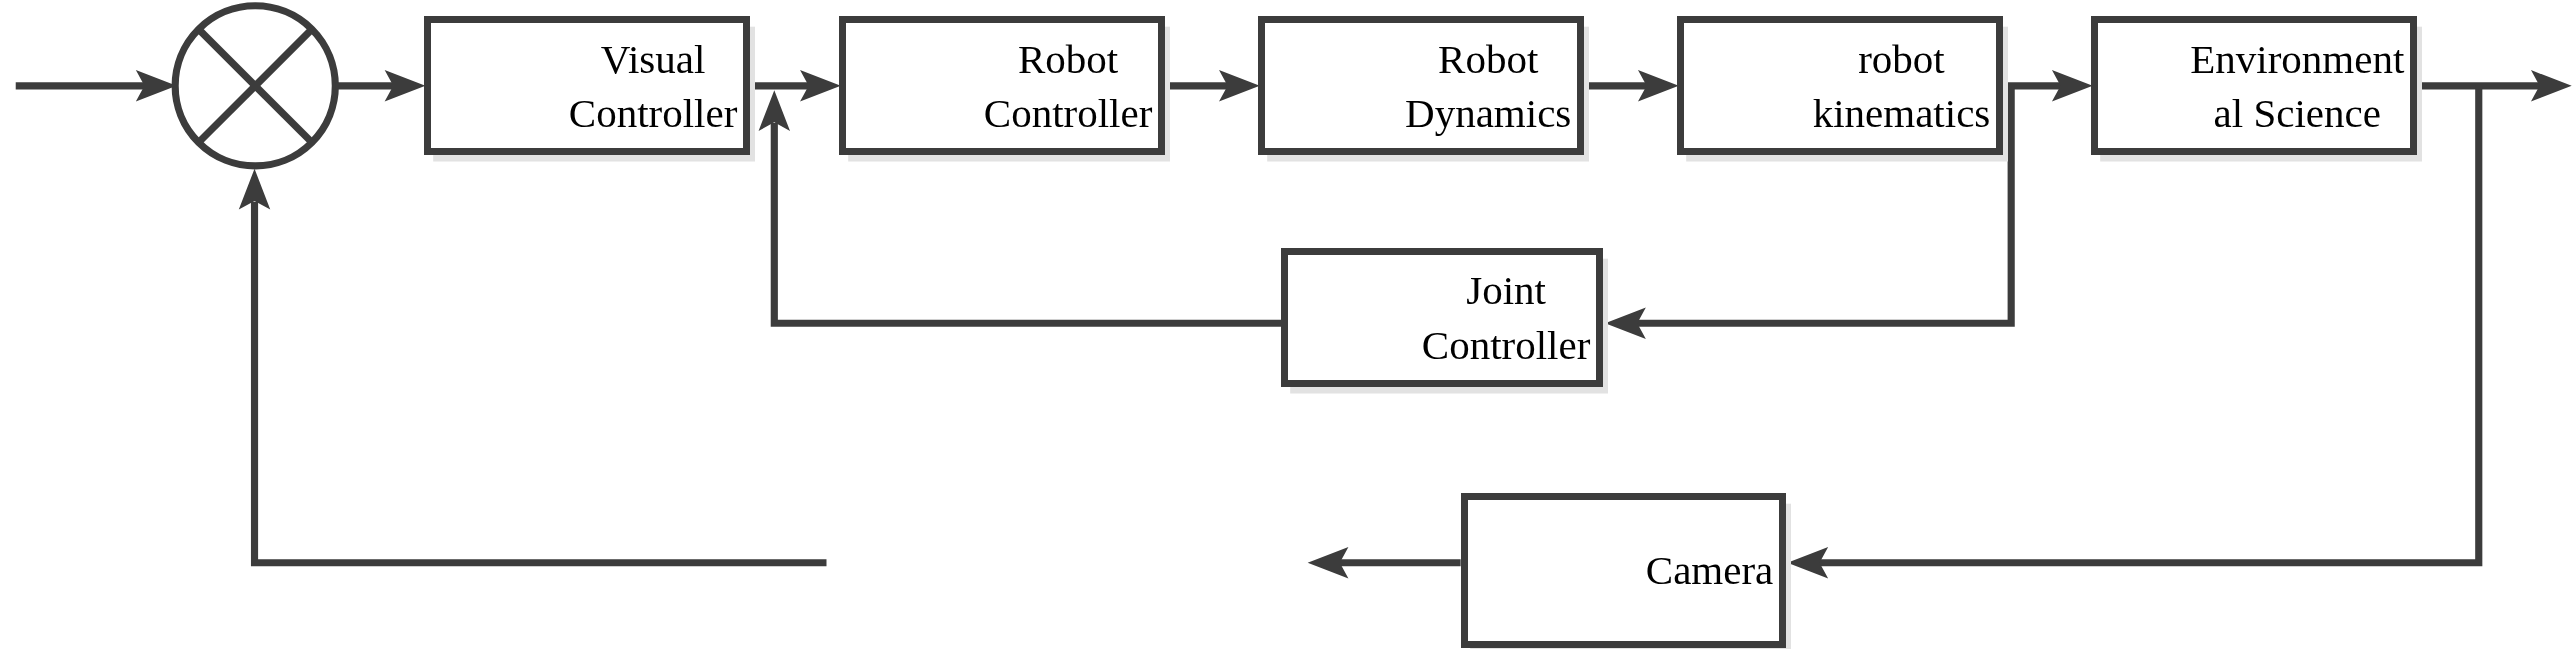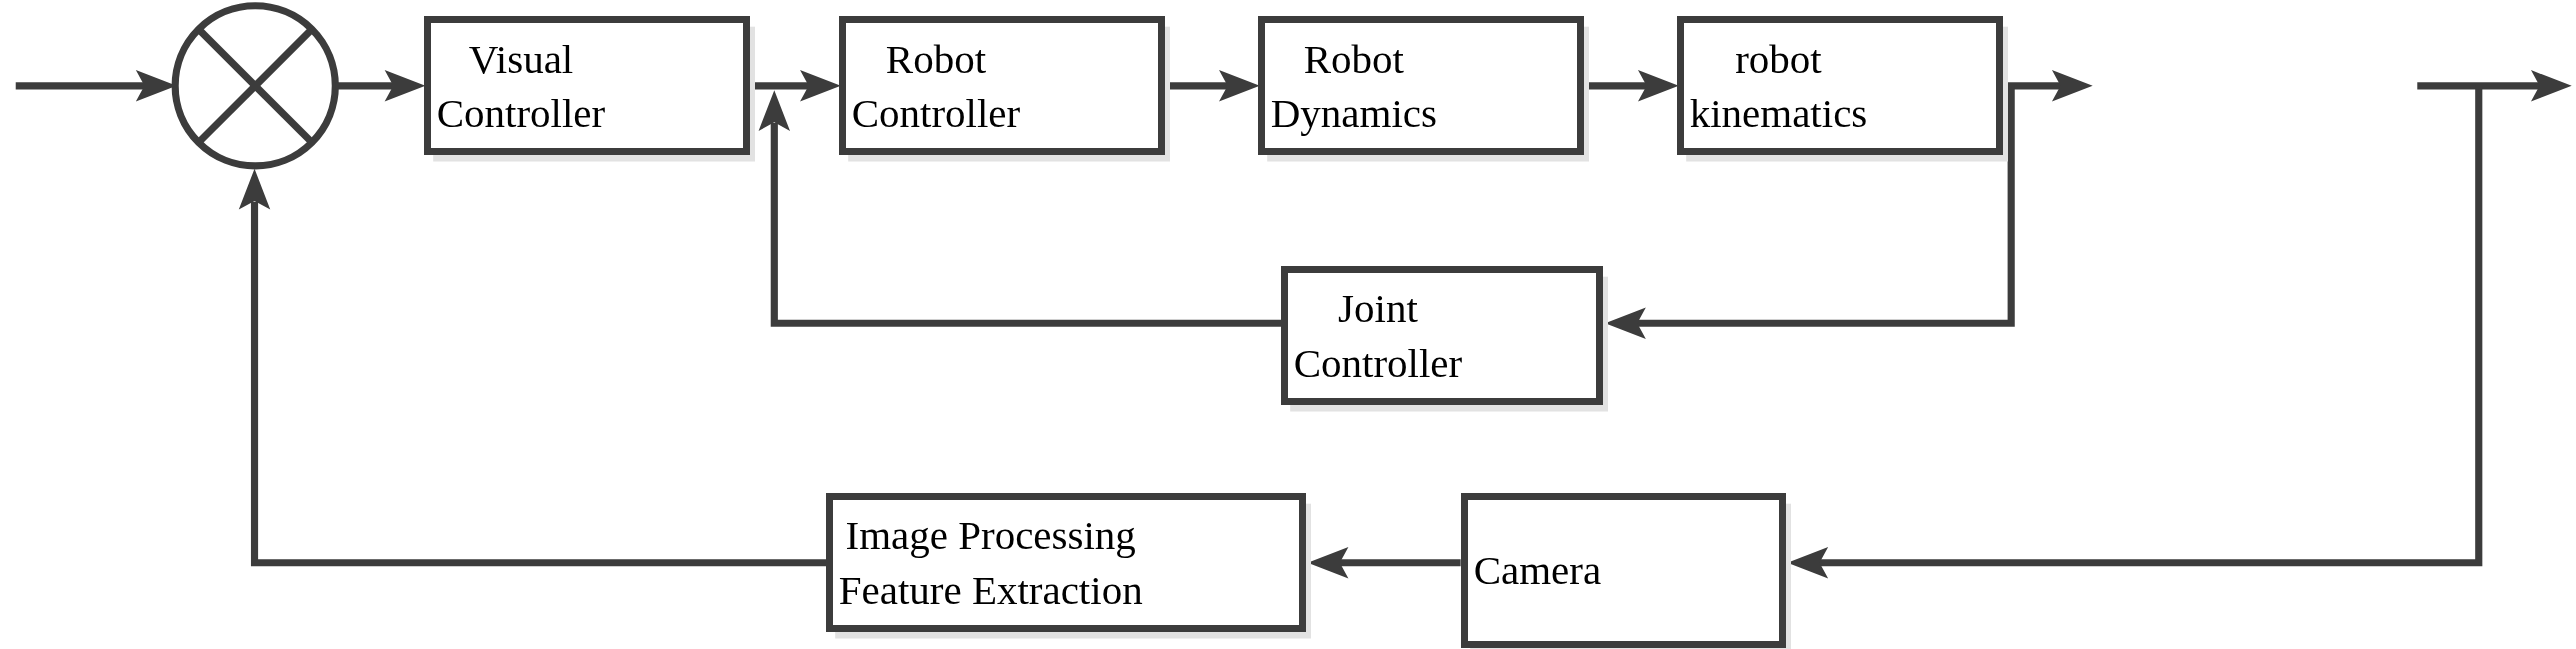--- a/index.html
+++ b/index.html
@@ -23,40 +23,40 @@
     height: 650px;
     display: block;
   }
   .block {
     position: absolute;
     box-sizing: border-box;
     border: 7.1px solid #3c3c3c;
     background: #ffffff;
     display: flex;
     align-items: center;
-    justify-content: flex-start;
+    justify-content: flex-end;
     text-align: center;
     color: #000000;
     font-size: 41px;
     line-height: 1.32;
     white-space: pre-line;
     box-shadow: 7.1px 8.6px 0 -2.1px #e2e2e2;
   }
   .block .lbl {
     display: block;
     padding: 0 5.7px;
   }
   
   .b-visual       { left: 424px;  top: 16.4px;  width: 326px; height: 139px; }
   .b-robot-ctrl   { left: 839px; top: 16.4px;  width: 326px; height: 139px; }
   .b-robot-dyn    { left: 1258px; top: 16.4px;  width: 326px; height: 139px; }
   .b-robot-kin    { left: 1677px; top: 16.4px;  width: 326px; height: 139px; }
   .b-env-science  { left: 2091px; top: 16.4px;  width: 326px; height: 139px; }
   
-  .b-joint-ctrl   { left: 1281px; top: 266px; width: 322px; height: 139px; }
+  .b-joint-ctrl   { left: 1281px; top: 248px; width: 322px; height: 139px; }
   
   .b-img-proc     { left: 826px; top: 493px; width: 480px; height: 139px; }
   .b-camera       { left: 1461px; top: 493px; width: 325px; height: 155px; }
 </style>
 </head>
 <body>
 
 <div id="canvas">
 
   <svg id="connector-layer" viewBox="0 0 3603 909" xmlns="http://www.w3.org/2000/svg" fill="none" stroke="#3c3c3c" stroke-width="10">
@@ -108,26 +108,26 @@
 Controller</span>
   </div>
   <div class="block b-robot-dyn">
     <span class="lbl">Robot
 Dynamics</span>
   </div>
   <div class="block b-robot-kin">
     <span class="lbl">robot
 kinematics</span>
   </div>
+  <div class="block b-env-science">
+    <span class="lbl">Environment
+al Science</span>
+  </div>
   <div class="block b-joint-ctrl">
     <span class="lbl">Joint
 Controller</span>
-  </div>
-  <div class="block b-img-proc">
-    <span class="lbl">Image Processing
-Feature Extraction</span>
   </div>
   <div class="block b-camera">
     <span class="lbl">Camera</span>
   </div>
 
 </div>
 
 
 </body></html>

